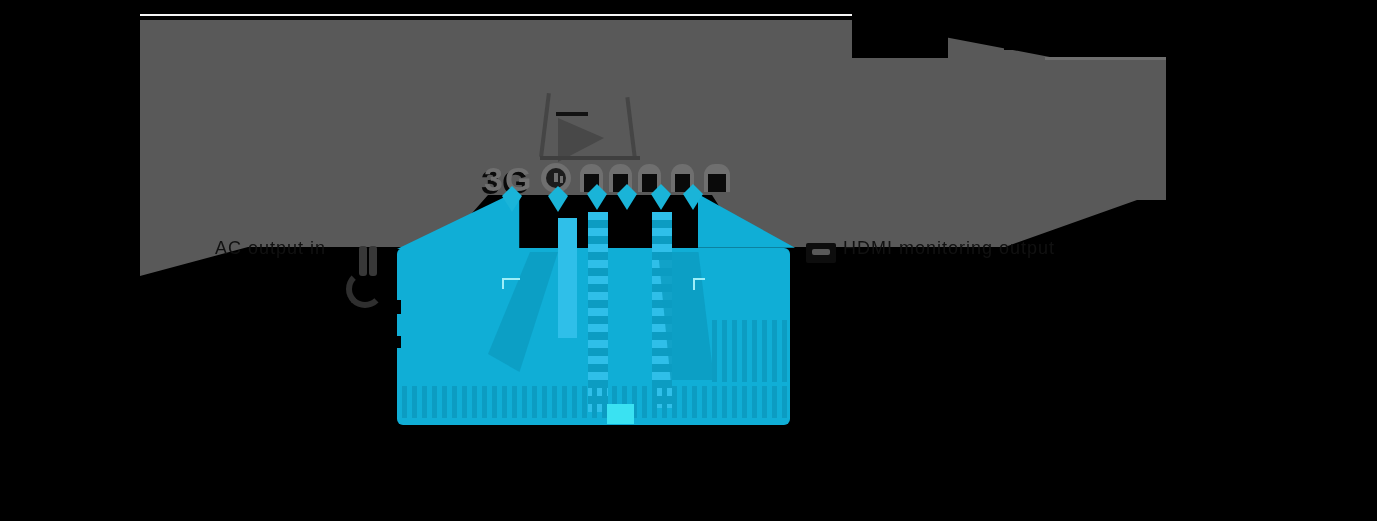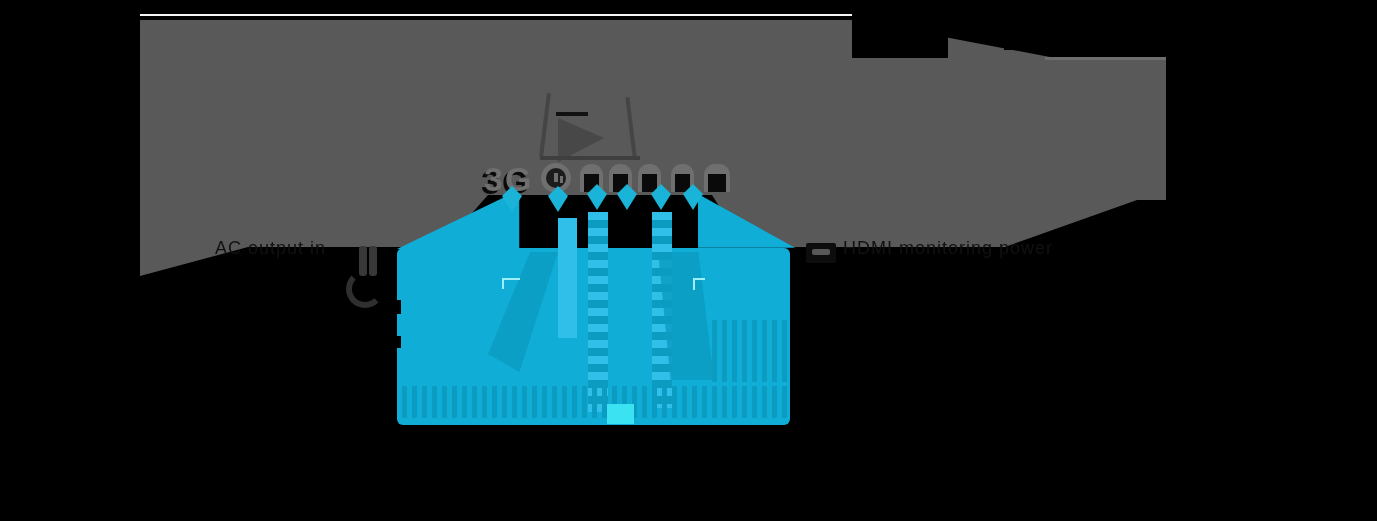--- a/index.html
+++ b/index.html
@@ -122,21 +122,21 @@
   <div class="abs illo-dark-b"></div>
   <div class="abs vents-bottom"></div>
   <div class="abs vents-right"></div>
   <div class="abs bright-sq"></div>
   <div class="abs tick" style="left:502px;top:278px;width:16px;height:9px;"></div>
   <div class="abs tick" style="left:693px;top:278px;width:10px;height:10px;"></div>
   <div class="abs notch" style="left:395px;top:300px;height:14px;"></div>
   <div class="abs notch" style="left:395px;top:336px;height:12px;"></div>
 
   <div class="abs callout" style="left:215px;top:239px;">AC output in</div>
-  <div class="abs callout" style="left:843px;top:239px;">HDMI monitoring power</div>
+  <div class="abs callout" style="left:843px;top:239px;">HDMI monitoring output</div>
 
   <div class="abs pwr-bar" style="left:359px;"></div>
   <div class="abs pwr-bar" style="left:369px;"></div>
   <div class="abs pwr-hook"></div>
   <div class="abs hdmi">
     <div class="abs hdmi-slot"></div>
   </div>
 
 </div>
 

